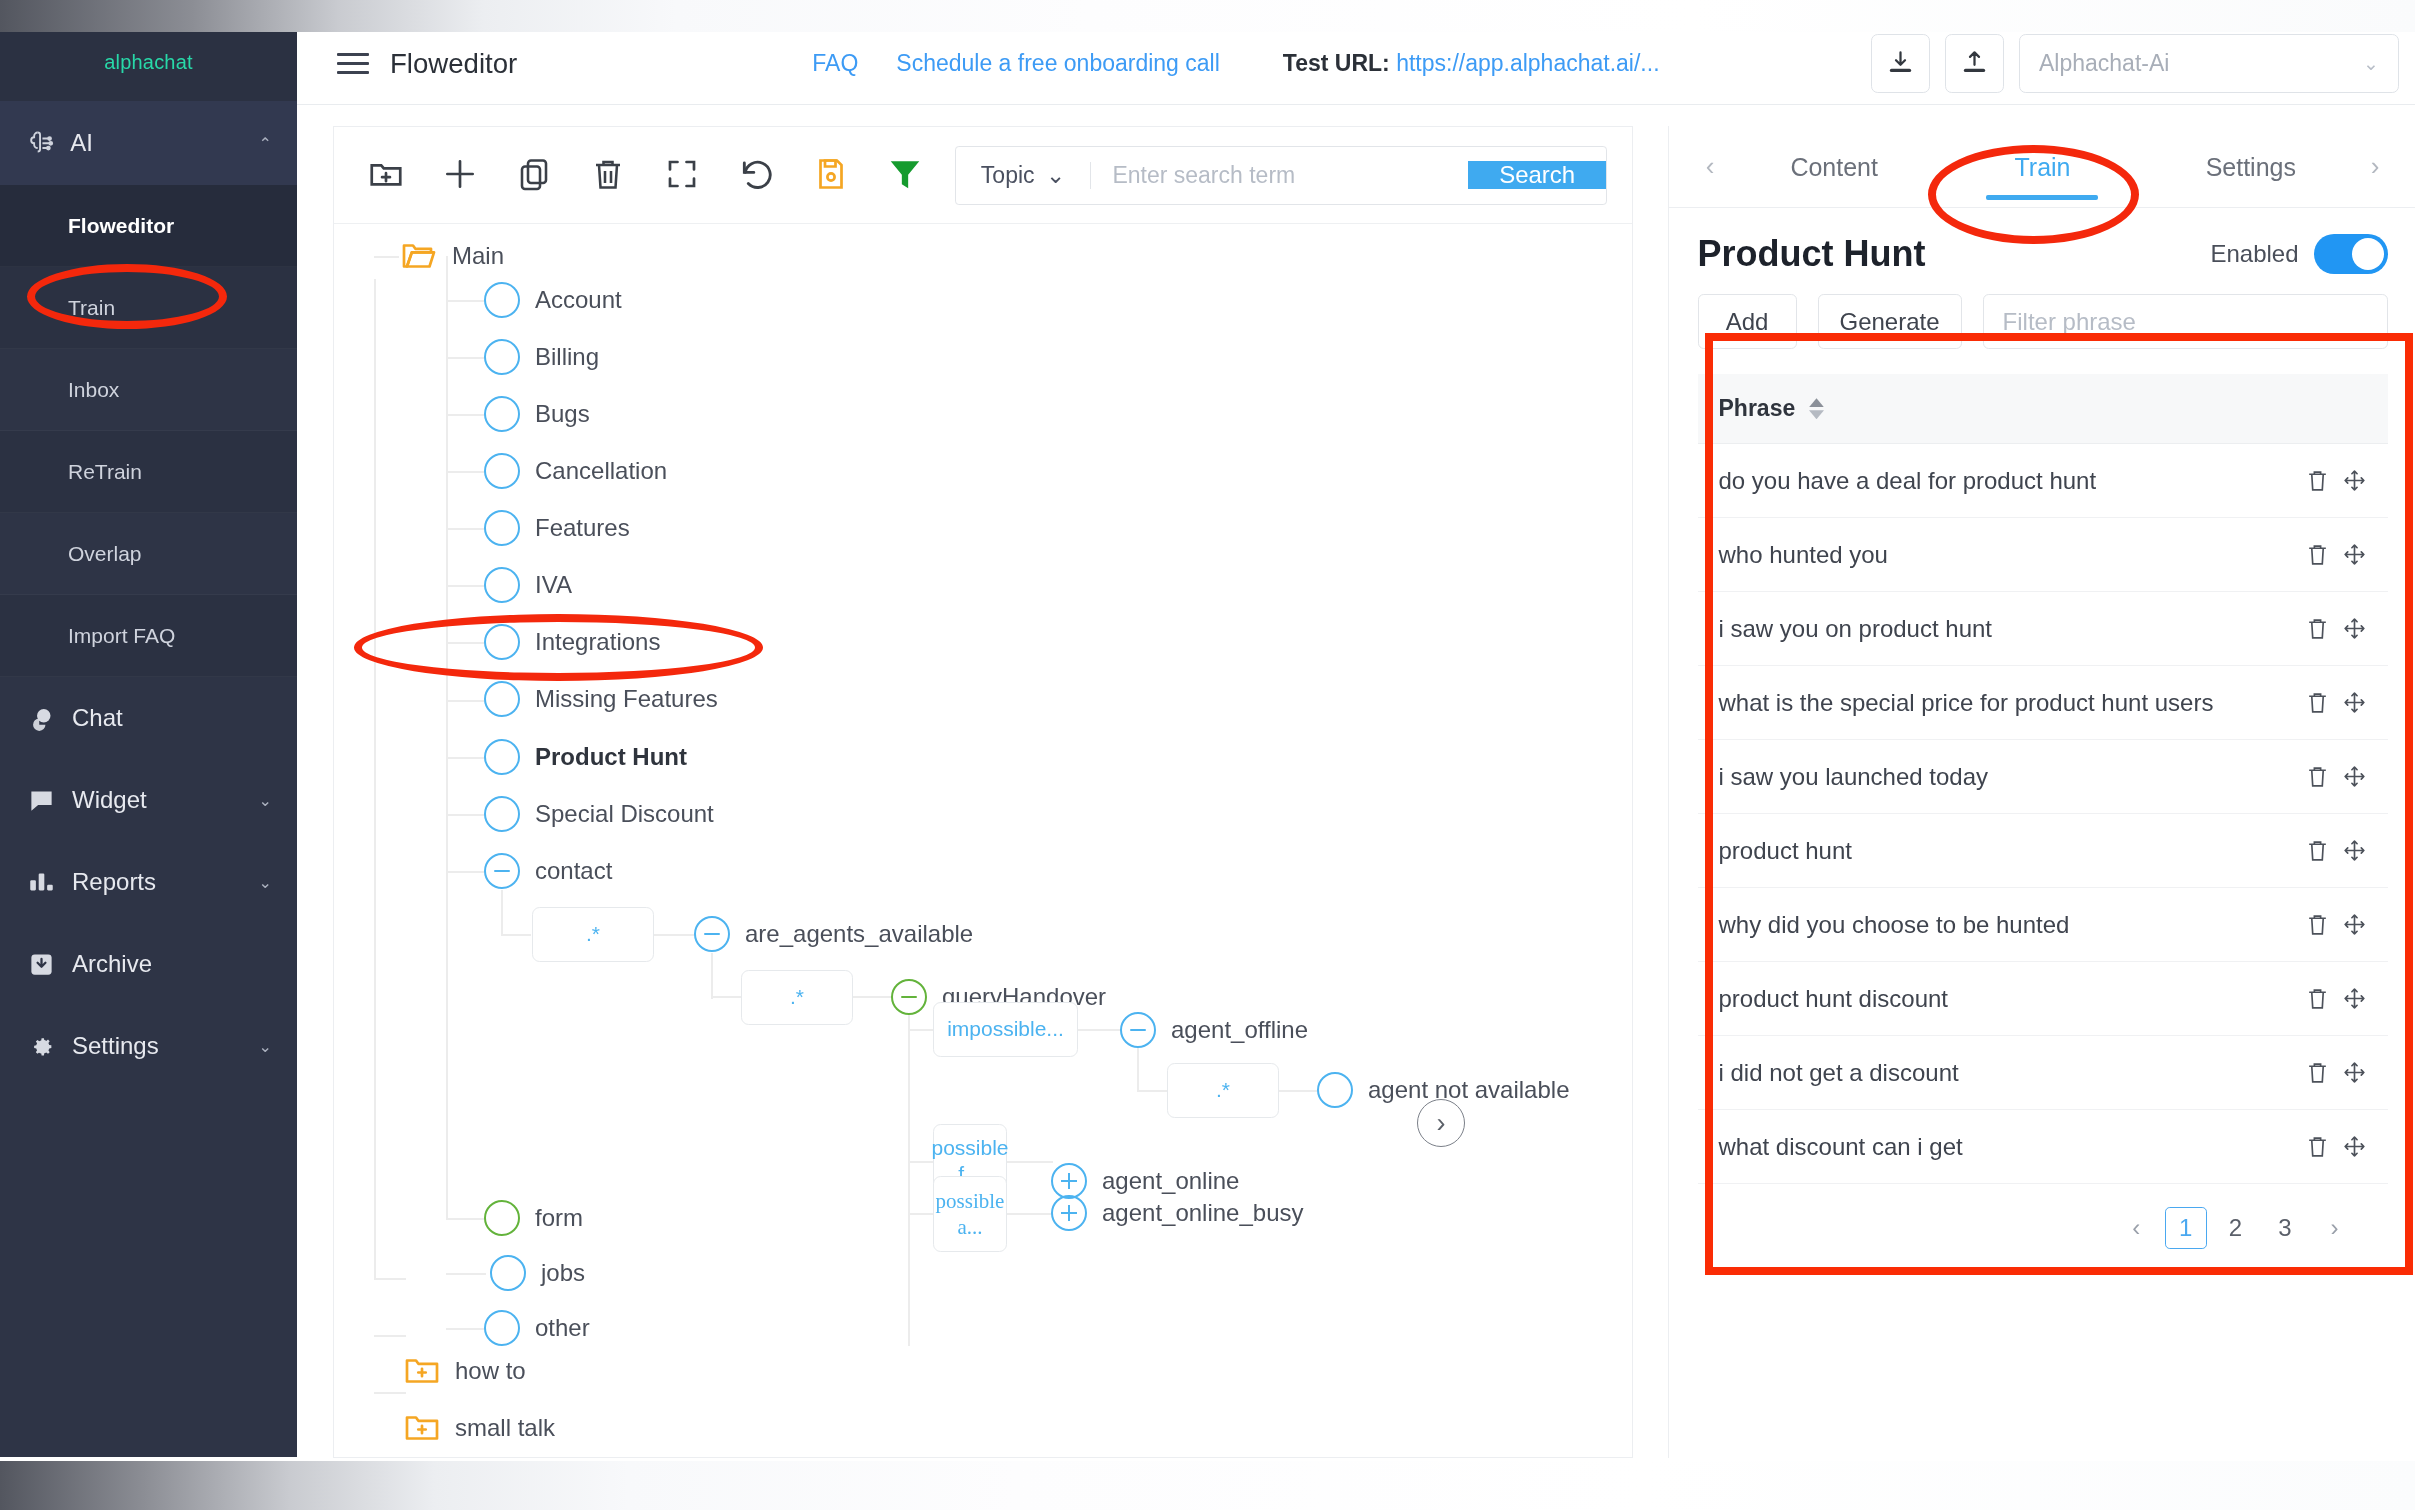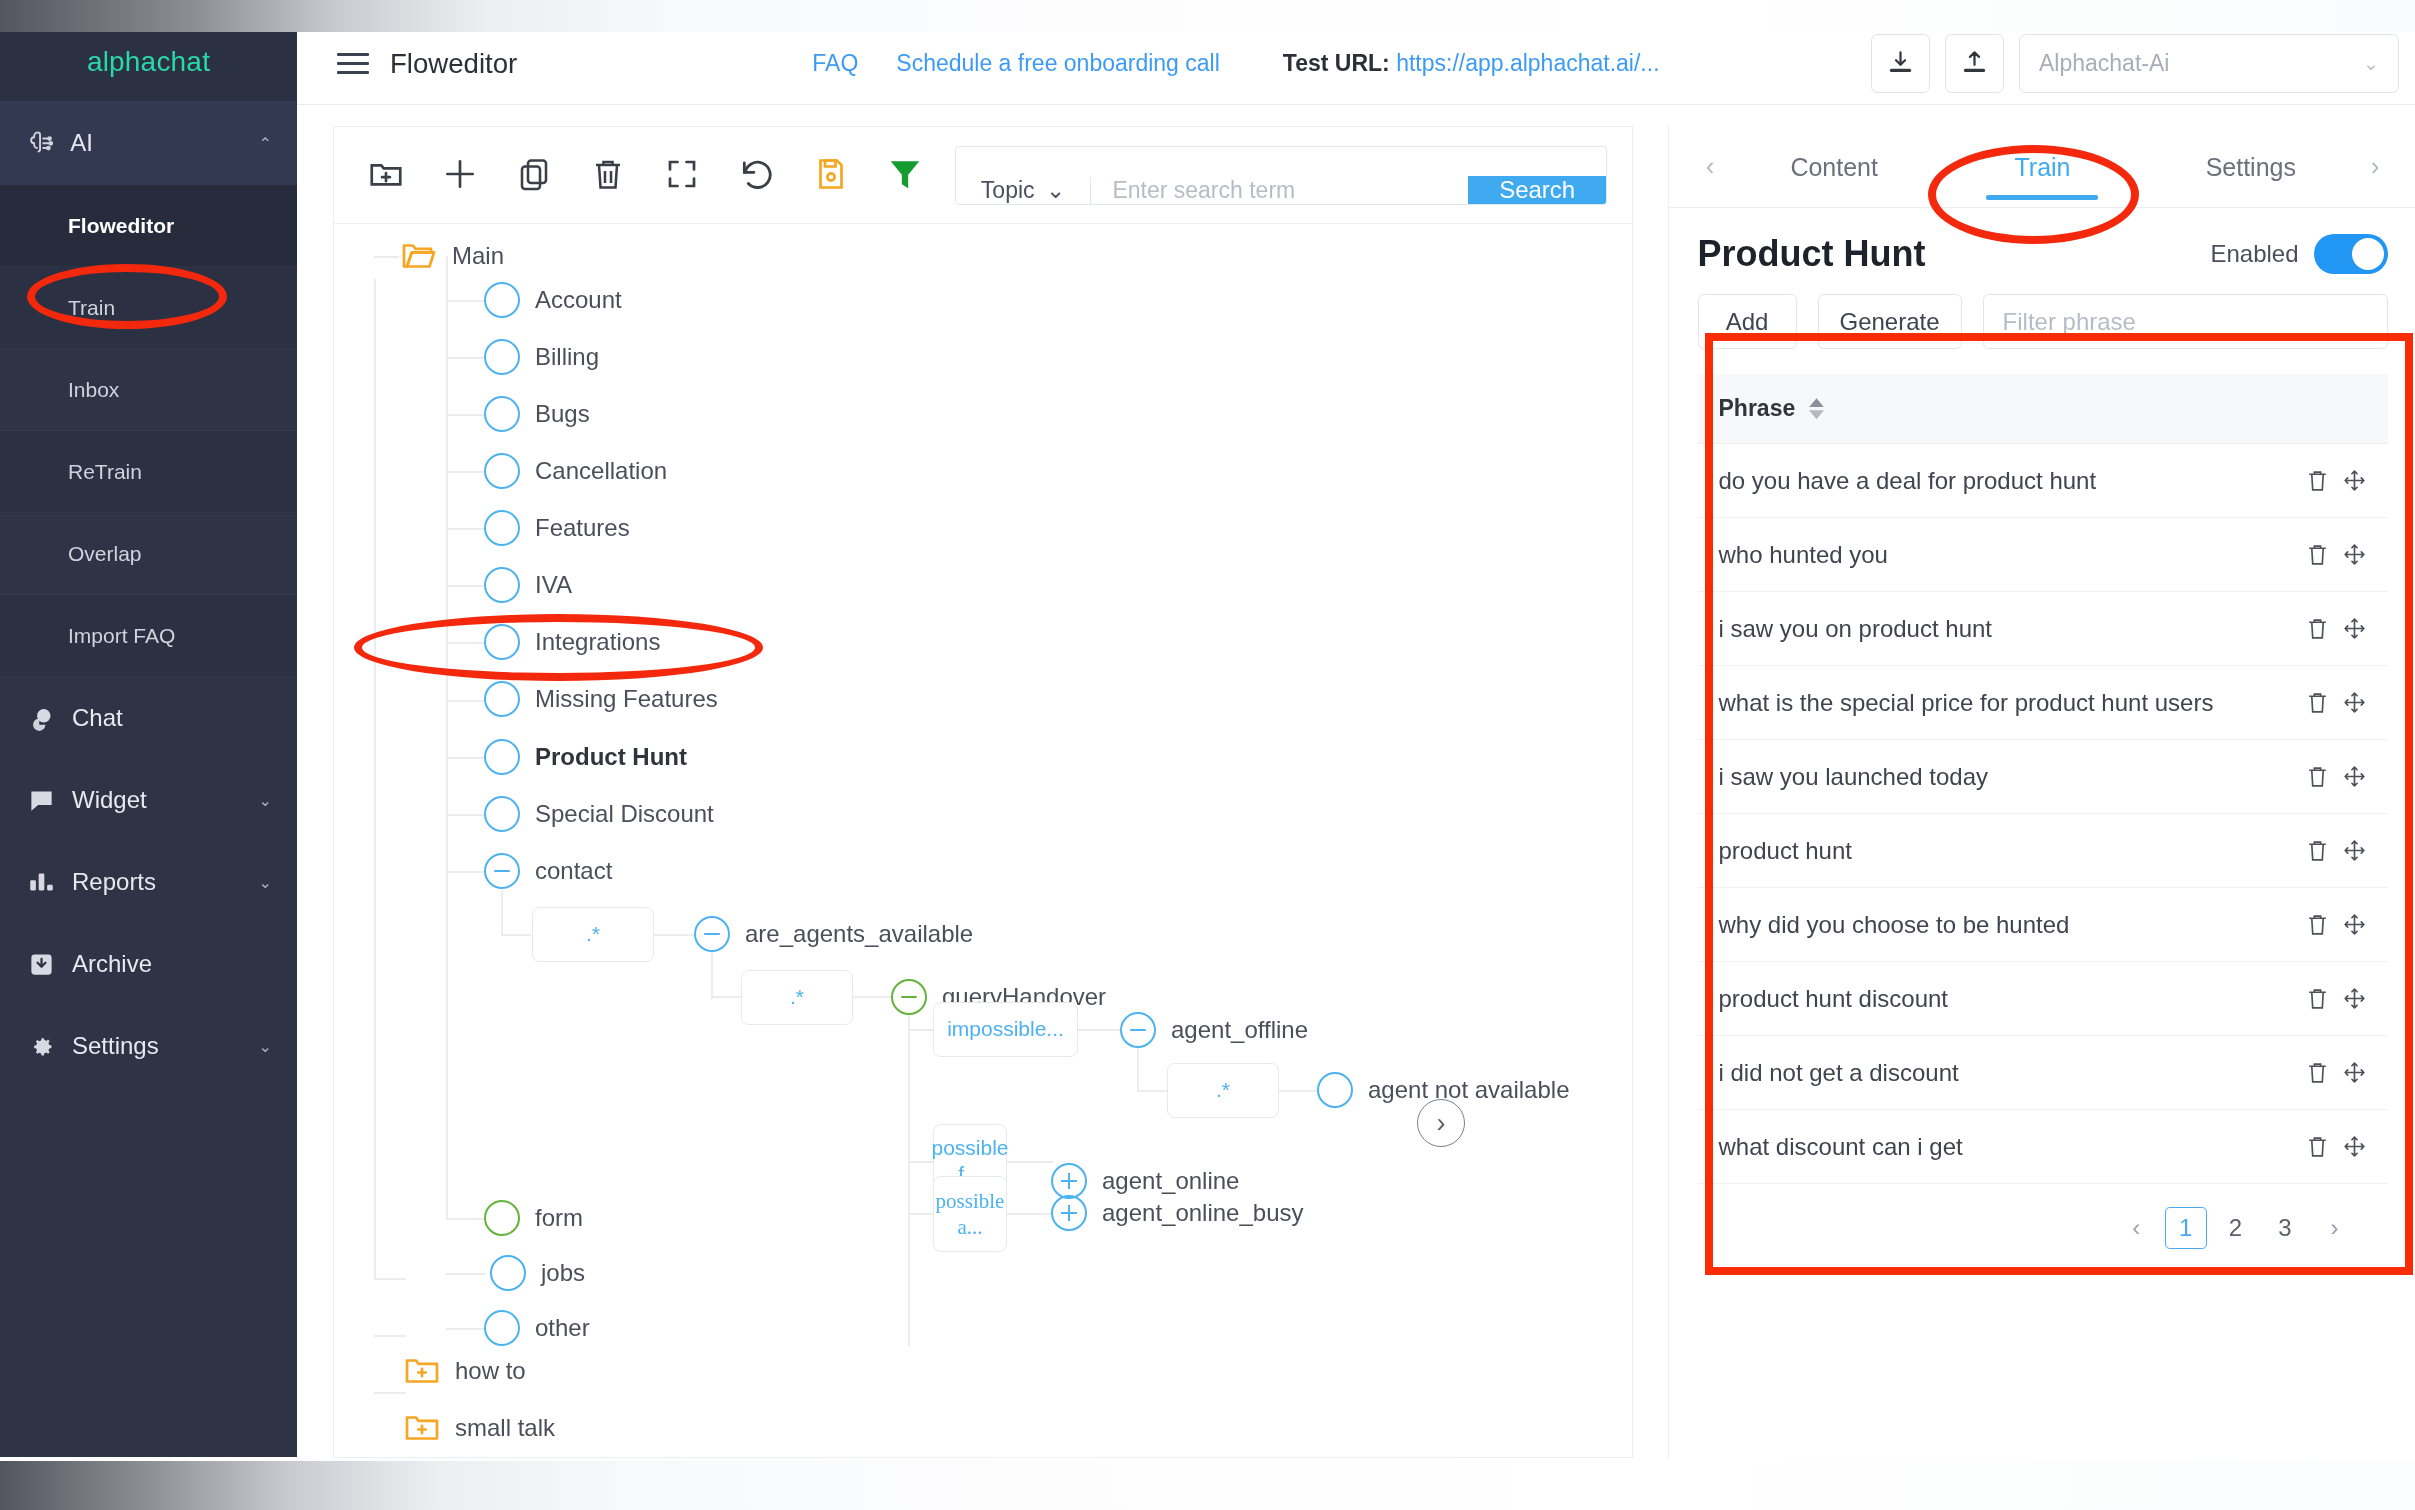--- a/index.html
+++ b/index.html
@@ -26,21 +26,21 @@
 
   
   #sidebar {
     position: absolute; left: 0; top: 23px; width: 297px; height: 1434px;
     background: #2e3446; color: #c9ccd6; z-index: 20;
   }
   .brand {
     height: 78px; display: flex; align-items: center; justify-content: center;
     background: #2b3142;
   }
-  .brand-text { font-size: 28px; color: #28d8a8; letter-spacing: 0.2px; font-weight: 400; }
+  .brand-text { font-size: 20px; color: #28d8a8; letter-spacing: 0.2px; font-weight: 400; }
 
   .nav-group-head {
     display: flex; align-items: center; height: 84px; padding: 0 25px;
     background: #323950; cursor: pointer;
   }
   .nav-ico { width: 32px; display: flex; align-items: center; justify-content: center;
     margin-right: 13.3px; color: #cfd3dd; }
   .nav-label { font-size: 24px; color: #e7e9ef; flex: 1; }
   .caret { font-size: 16px; color: #aab0be; }
 
@@ -89,21 +89,21 @@
     position: absolute; left: 333px; top: 126px; width: 1300px; height: 1332px;
     background: #ffffff; border: 1px solid #eceef1; z-index: 10;
   }
   #flow-toolbar {
     height: 97px; display: flex; align-items: center; padding: 0 0 0 27px;
     border-bottom: 1px solid #eef0f2;
   }
   .tool { width: 51px; height: 51px; margin-right: 25px; display: flex;
           align-items: center; justify-content: center; cursor: pointer; }
   .search-wrap { margin-left: auto; margin-right: 25px; display: flex;
-          align-items: flex-end; height: 59px; border: 1px solid #e2e5e9; border-radius: 3.8px;
+          align-items: center; height: 59px; border: 1px solid #e2e5e9; border-radius: 3.8px;
           overflow: hidden; }
   .topic-sel { width: 141px; display: flex; align-items: center; justify-content: center;
           gap: 11.4px; background: #fff; border-right: 1px solid #e2e5e9;
           font-size: 23px; color: #4a5060; cursor: pointer; }
   .search-input { width: 390px; border: none; outline: none; padding: 0 21px;
           font-size: 23px; color: #3b4150; font-family: "Liberation Sans", sans-serif; }
   .search-input::placeholder { color: #b6bcc6; }
   .search-btn { width: 143px; background: #3faaf0; color: #fff; font-size: 24px;
           display: flex; align-items: center; justify-content: center; cursor: pointer; }
 

